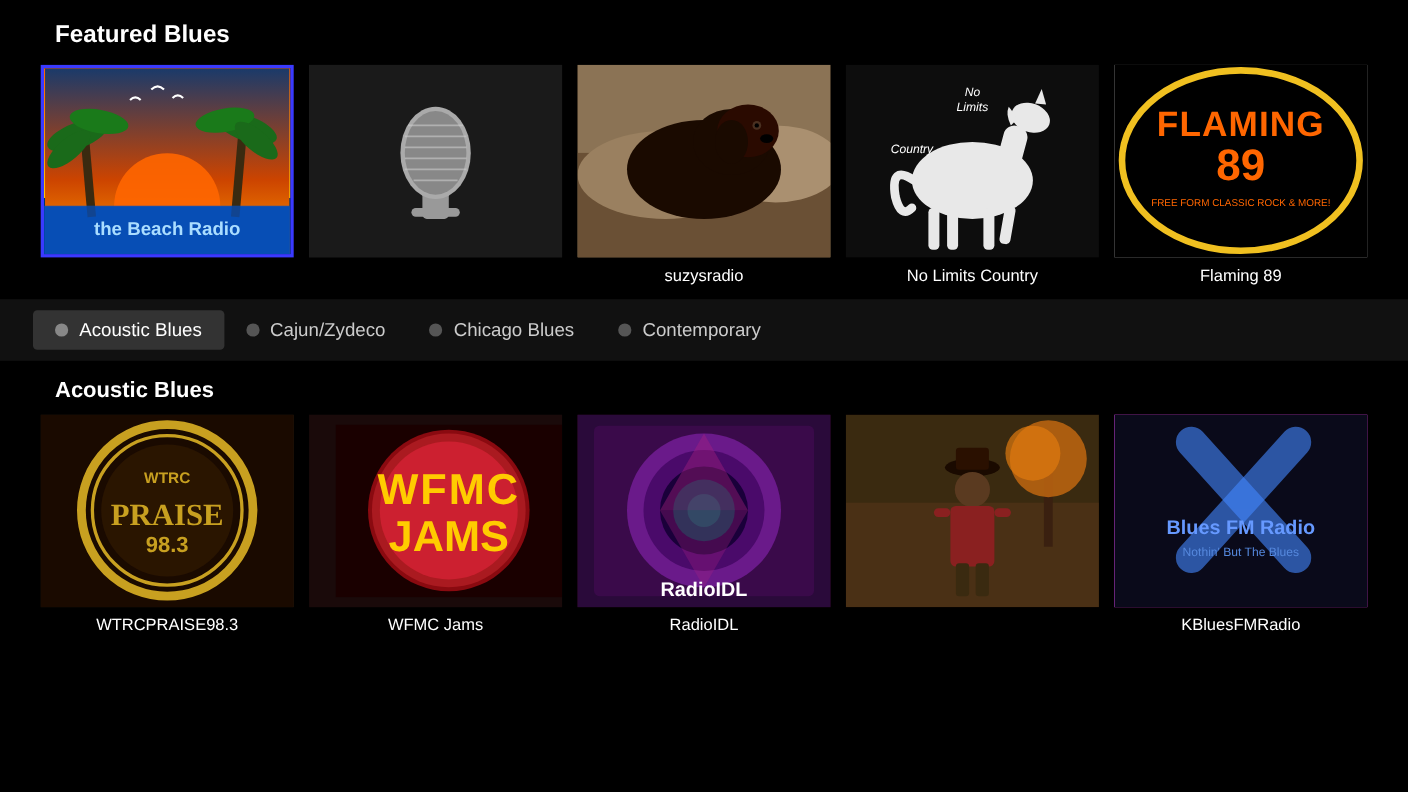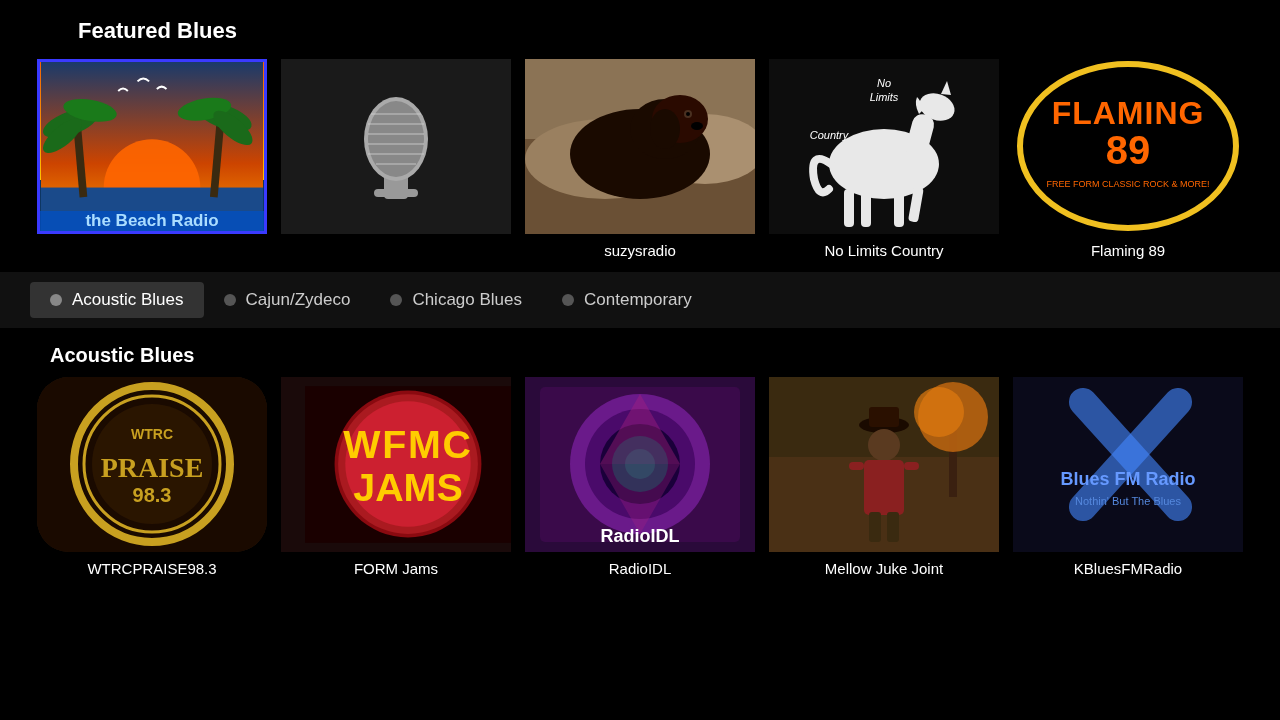--- a/index.html
+++ b/index.html
@@ -11,21 +11,20 @@
       width: 1280px;
       height: 720px;
       overflow: hidden;
     }
 
     .section-title {
       font-size: 22px;
       font-weight: bold;
       padding: 18px 50px 10px 50px;
       color: #fff;
-      margin-left: 28px;
     }
 
     .cards-row {
       display: flex;
       flex-direction: row;
       gap: 0px;
       padding: 0 30px;
       overflow: hidden;
     }
 
@@ -130,21 +129,20 @@
     .no-limits {
       background: #1a1a1a;
     }
 
     .flaming89 {
       background: #000;
     }
 
     .wtrc {
       background: #2a1a0a;
-      border-radius: 32px;
     }
 
     .wfmc {
       background: #1a0a0a;
       padding-left: 24px;
     }
 
     .radio-idl {
       background: #3a0a3a;
     }
@@ -194,21 +192,21 @@
 
           <rect x="175" y="55" width="8" height="85" fill="#3a2a10" transform="rotate(5,179,140)"></rect>
           <ellipse cx="190" cy="55" rx="30" ry="12" fill="#1a6a1a" transform="rotate(20,185,55)"></ellipse>
           <ellipse cx="170" cy="48" rx="28" ry="11" fill="#1a7a1a" transform="rotate(-10,175,52)"></ellipse>
           <ellipse cx="200" cy="65" rx="25" ry="10" fill="#1a6a1a" transform="rotate(40,195,65)"></ellipse>
 
           <path d="M80 30 Q85 25 90 30" stroke="#fff" stroke-width="2" fill="none"></path>
           <path d="M100 20 Q106 14 112 20" stroke="#fff" stroke-width="2" fill="none"></path>
           <path d="M120 28 Q125 23 130 28" stroke="#fff" stroke-width="2" fill="none"></path>
         </svg>
-        <div style="position:absolute;bottom:0;left:0;right:0;background:rgba(0,80,200,0.7);padding:0 0;text-align:center;font-size:17px;color:#adf;font-weight:bold;">the Beach Radio</div>
+        <div style="position:absolute;bottom:0;left:0;right:0;background:rgba(0,80,200,0.7);padding:12px 0;text-align:center;font-size:17px;color:#adf;font-weight:bold;">the Beach Radio</div>
       </div>
     </div>
 
     <div class="card">
       <div class="card-img-wrap frisco">
         <svg viewBox="0 0 230 175" xmlns="http://www.w3.org/2000/svg">
           <rect width="230" height="175" fill="#1a1a1a"></rect>
 
           <rect x="103" y="100" width="24" height="40" fill="#999" rx="4"></rect>
           <rect x="93" y="130" width="44" height="8" fill="#999" rx="4"></rect>
@@ -358,21 +356,21 @@
           <circle cx="115" cy="87" r="82" fill="#8a0a10"></circle>
           <circle cx="115" cy="87" r="78" fill="#aa1a20"></circle>
 
           <circle cx="115" cy="87" r="70" fill="#cc2030"></circle>
 
           <text x="115" y="80" text-anchor="middle" fill="#ffcc00" font-size="44" font-weight="900" font-family="Arial Black, Arial" letter-spacing="2">WFMC</text>
 
           <text x="115" y="128" text-anchor="middle" fill="#ffcc00" font-size="44" font-weight="900" font-family="Arial Black, Arial">JAMS</text>
         </svg>
       </div>
-      <div class="card-label">FORM Jams</div>
+      <div class="card-label">WFMC Jams</div>
     </div>
 
     <div class="card">
       <div class="card-img-wrap radio-idl">
         <svg viewBox="0 0 230 175" xmlns="http://www.w3.org/2000/svg">
           <rect width="230" height="175" fill="#2a0a3a"></rect>
 
           <rect x="15" y="10" width="200" height="155" fill="#3a0a4a" rx="5"></rect>
 
           <circle cx="115" cy="87" r="70" fill="#6a1a8a"></circle>
@@ -408,21 +406,20 @@
 
           <rect x="95" y="83" width="40" height="55" fill="#8a2020" rx="5"></rect>
 
           <rect x="80" y="85" width="15" height="8" rx="4" fill="#8a2020"></rect>
           <rect x="135" y="85" width="15" height="8" rx="4" fill="#8a2020"></rect>
 
           <rect x="100" y="135" width="12" height="30" fill="#3a2a10" rx="3"></rect>
           <rect x="118" y="135" width="12" height="30" fill="#3a2a10" rx="3"></rect>
         </svg>
       </div>
-      <div class="card-label">Mellow Juke Joint</div>
     </div>
 
     <div class="card">
       <div class="card-img-wrap blues-fm">
         <svg viewBox="0 0 230 175" xmlns="http://www.w3.org/2000/svg">
           <rect width="230" height="175" fill="#0a0a1a"></rect>
 
           <line x1="70" y1="25" x2="165" y2="130" stroke="#4488ff" stroke-width="28" opacity="0.6" stroke-linecap="round"></line>
           <line x1="165" y1="25" x2="70" y2="130" stroke="#4488ff" stroke-width="28" opacity="0.6" stroke-linecap="round"></line>
 

